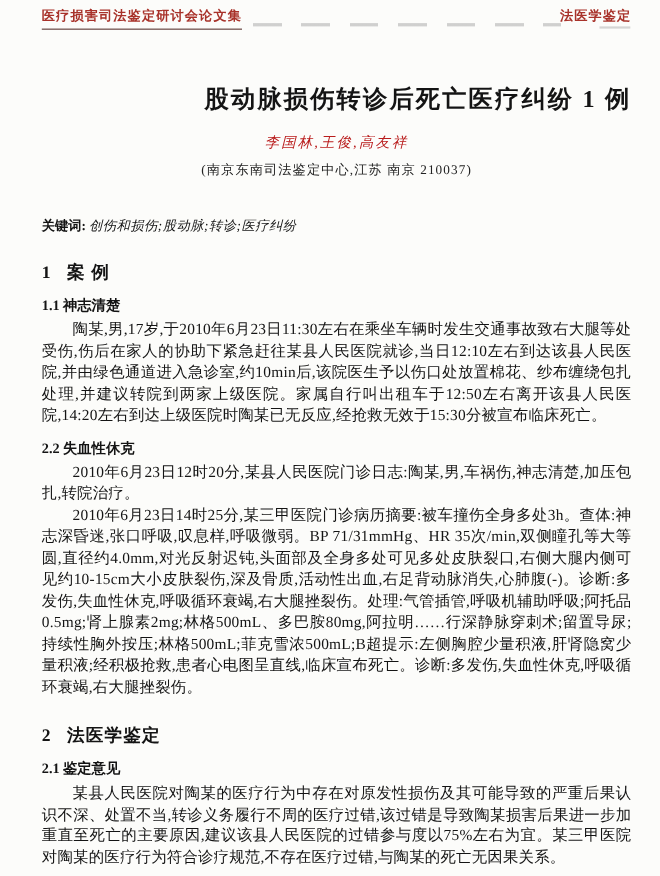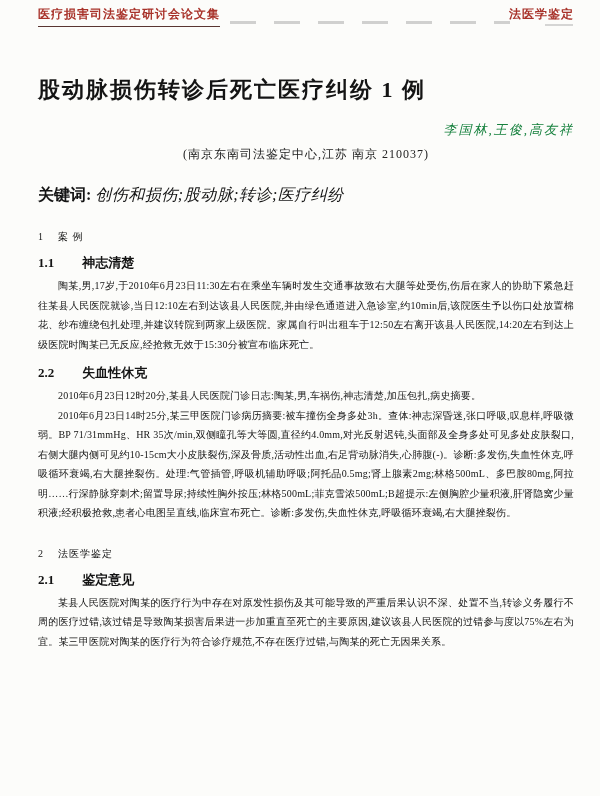--- a/index.html
+++ b/index.html
@@ -32,51 +32,51 @@
     background: repeating-linear-gradient(90deg,#9a9a9a 0 26px, transparent 26px 44px);
     opacity: .45;
   }
   .scan-dash2 {
     position: absolute; top: 24px; left: 545px; width: 28px; height: 2px;
     background: #9a9a9a; opacity: .4;
   }
   
   .title {
     margin-top: 48px;
-    text-align: left;
+    text-align: right;
     font-size: 22px; font-weight: 700; letter-spacing: 2px;
   }
   .authors {
-    margin-top: 16px; text-align: right;
-    font-size: 13px; font-style: italic; letter-spacing: 2px; color: #15803d;
+    margin-top: 16px; text-align: center;
+    font-size: 13px; font-style: italic; letter-spacing: 2px; color: #b91c1c;
   }
   .affiliation {
     margin-top: 7px; text-align: center;
     font-size: 12px; letter-spacing: 1px; color: #222;
   }
   
   .keywords {
-    margin-top: 22px; font-size: 16px;
+    margin-top: 34px; font-size: 12px;
   }
   .keywords .kw-label { font-weight: 700; }
   .keywords .kw-body { font-style: italic; letter-spacing: .5px; }
   
   .h1 {
     margin-top: 24px; margin-bottom: 10px;
-    font-size: 10px; font-weight: 400; letter-spacing: 1px;
+    font-size: 16px; font-weight: 700; letter-spacing: 1px;
   }
   .h1 .sec-no { margin-right: 14px; }
   .h2 {
     margin-top: 10px; margin-bottom: 4px;
     font-size: 13px; font-weight: 700;
   }
-  .h2 .sec-no { margin-right: 28px; }
+  .h2 .sec-no { margin-right: 3px; }
   p.body {
     margin: 0 0 2px 0;
-    font-size: 10px; line-height: 19.5px;
+    font-size: 14px; line-height: 19.5px;
     text-align: justify; text-indent: 2em;
     letter-spacing: .2px;
   }
   p.body.no-gap { margin-bottom: 0; }
 </style>
 </head>
 <body>
 
 <div class="page">
 
@@ -101,21 +101,21 @@
   </div>
 
   <div class="h2">
     <span class="sec-no">1.1</span><span>神志清楚</span>
   </div>
   <p class="body">陶某,男,17岁,于2010年6月23日11:30左右在乘坐车辆时发生交通事故致右大腿等处受伤,伤后在家人的协助下紧急赶往某县人民医院就诊,当日12:10左右到达该县人民医院,并由绿色通道进入急诊室,约10min后,该院医生予以伤口处放置棉花、纱布缠绕包扎处理,并建议转院到两家上级医院。家属自行叫出租车于12:50左右离开该县人民医院,14:20左右到达上级医院时陶某已无反应,经抢救无效于15:30分被宣布临床死亡。</p>
 
   <div class="h2">
     <span class="sec-no">2.2</span><span>失血性休克</span>
   </div>
-  <p class="body no-gap">2010年6月23日12时20分,某县人民医院门诊日志:陶某,男,车祸伤,神志清楚,加压包扎,病史摘要。</p>
+  <p class="body no-gap">2010年6月23日12时20分,某县人民医院门诊日志:陶某,男,车祸伤,神志清楚,加压包扎,转院治疗。</p>
   <p class="body">2010年6月23日14时25分,某三甲医院门诊病历摘要:被车撞伤全身多处3h。查体:神志深昏迷,张口呼吸,叹息样,呼吸微弱。BP 71/31mmHg、HR 35次/min,双侧瞳孔等大等圆,直径约4.0mm,对光反射迟钝,头面部及全身多处可见多处皮肤裂口,右侧大腿内侧可见约10-15cm大小皮肤裂伤,深及骨质,活动性出血,右足背动脉消失,心肺腹(-)。诊断:多发伤,失血性休克,呼吸循环衰竭,右大腿挫裂伤。处理:气管插管,呼吸机辅助呼吸;阿托品0.5mg;肾上腺素2mg;林格500mL、多巴胺80mg,阿拉明……行深静脉穿刺术;留置导尿;持续性胸外按压;林格500mL;菲克雪浓500mL;B超提示:左侧胸腔少量积液,肝肾隐窝少量积液;经积极抢救,患者心电图呈直线,临床宣布死亡。诊断:多发伤,失血性休克,呼吸循环衰竭,右大腿挫裂伤。</p>
 
   <div class="h1">
     <span class="sec-no">2</span><span>法医学鉴定</span>
   </div>
 
   <div class="h2">
     <span class="sec-no">2.1</span><span>鉴定意见</span>
   </div>
   <p class="body">某县人民医院对陶某的医疗行为中存在对原发性损伤及其可能导致的严重后果认识不深、处置不当,转诊义务履行不周的医疗过错,该过错是导致陶某损害后果进一步加重直至死亡的主要原因,建议该县人民医院的过错参与度以75%左右为宜。某三甲医院对陶某的医疗行为符合诊疗规范,不存在医疗过错,与陶某的死亡无因果关系。</p>

